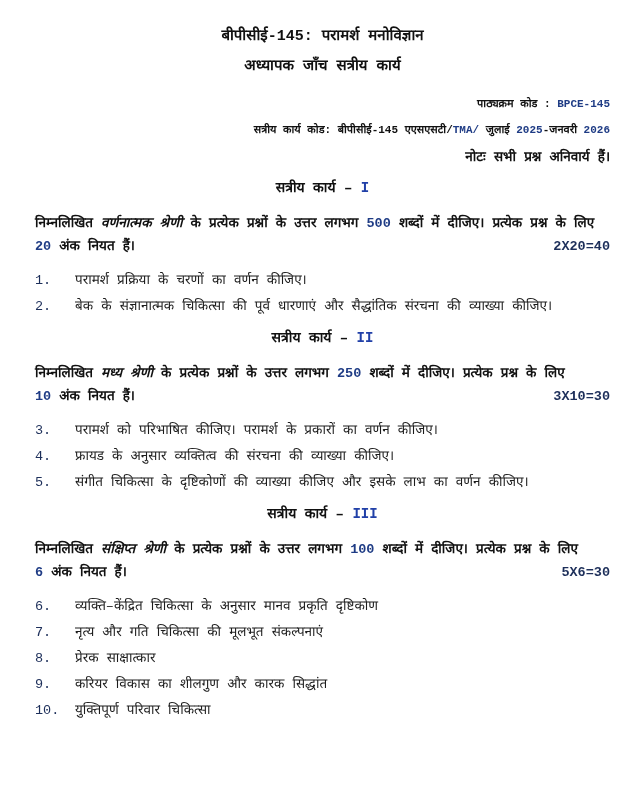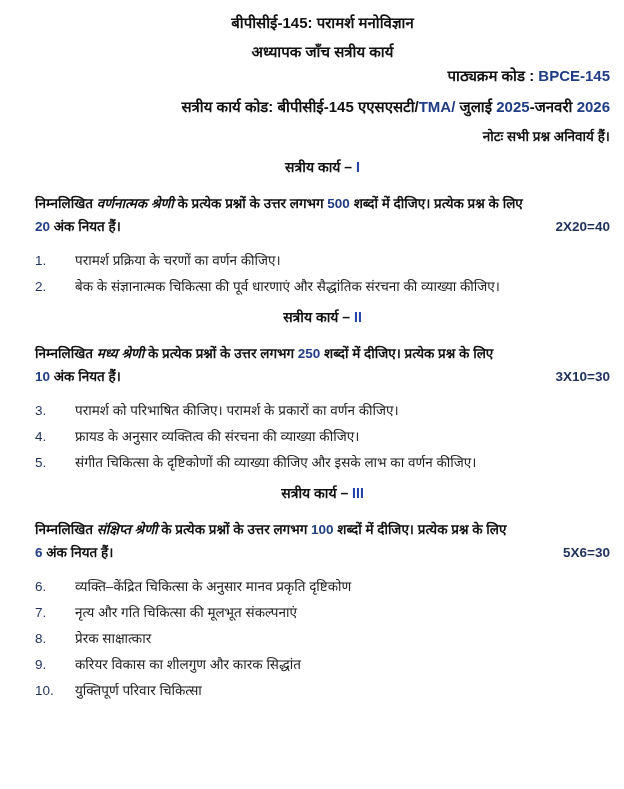--- a/index.html
+++ b/index.html
@@ -2,27 +2,27 @@
 <html style="--page-bg: #ffffff; --text: #111111; --accent-blue: #2140a8; --digit-navy: #1f3c85; --marks-navy: #1d2f5a;"><head>
 <meta charset="utf-8">
 <style>
   html,body{margin:0;padding:0;background:#ffffff;}
   .page{
     position:relative;
     width:624px;height:789px;
     box-sizing:border-box;
     overflow:hidden;
     background:var(--page-bg,#ffffff);
-    padding:12px 14px 0 35px;
-    font-family:Liberation Sans, sans-serif;
+    padding:24px 14px 0 35px;
+    font-family:Liberation Mono, monospace;
     color:var(--text,#111111);
   }
   .doc-title{font-size:15px;font-weight:700;text-align:center;margin:0 0 9px;}
-  .doc-subtitle{font-size:15px;font-weight:700;text-align:center;margin:0 0 4px;}
-  .meta-line{font-size:15px;font-weight:700;text-align:right;margin:0 0 11px;white-space:nowrap;}
+  .doc-subtitle{font-size:15px;font-weight:700;text-align:center;margin:0 0 20px;}
+  .meta-line{font-size:11px;font-weight:700;text-align:right;margin:0 0 11px;white-space:nowrap;}
   .meta-line.max-marks{margin-bottom:19px;}
   .note{font-size:13.5px;font-weight:700;margin:0 0 12px;text-align:right;}
   .sec-heading{font-size:14px;font-weight:700;text-align:center;margin:12px 0 19px;}
   .latin{color:var(--digit-navy,#1f3c85);}
   .roman{color:var(--accent-blue,#2140a8);}
   .marks{color:var(--marks-navy,#1d2f5a);}
   .instr{font-size:13.5px;font-weight:700;line-height:17px;}
   .instr-line2{display:flex;justify-content:space-between;align-items:flex-end;margin:6px 0 17px;}
   .italic{font-style:italic;}
   .questions{margin:0 0 4px;}

